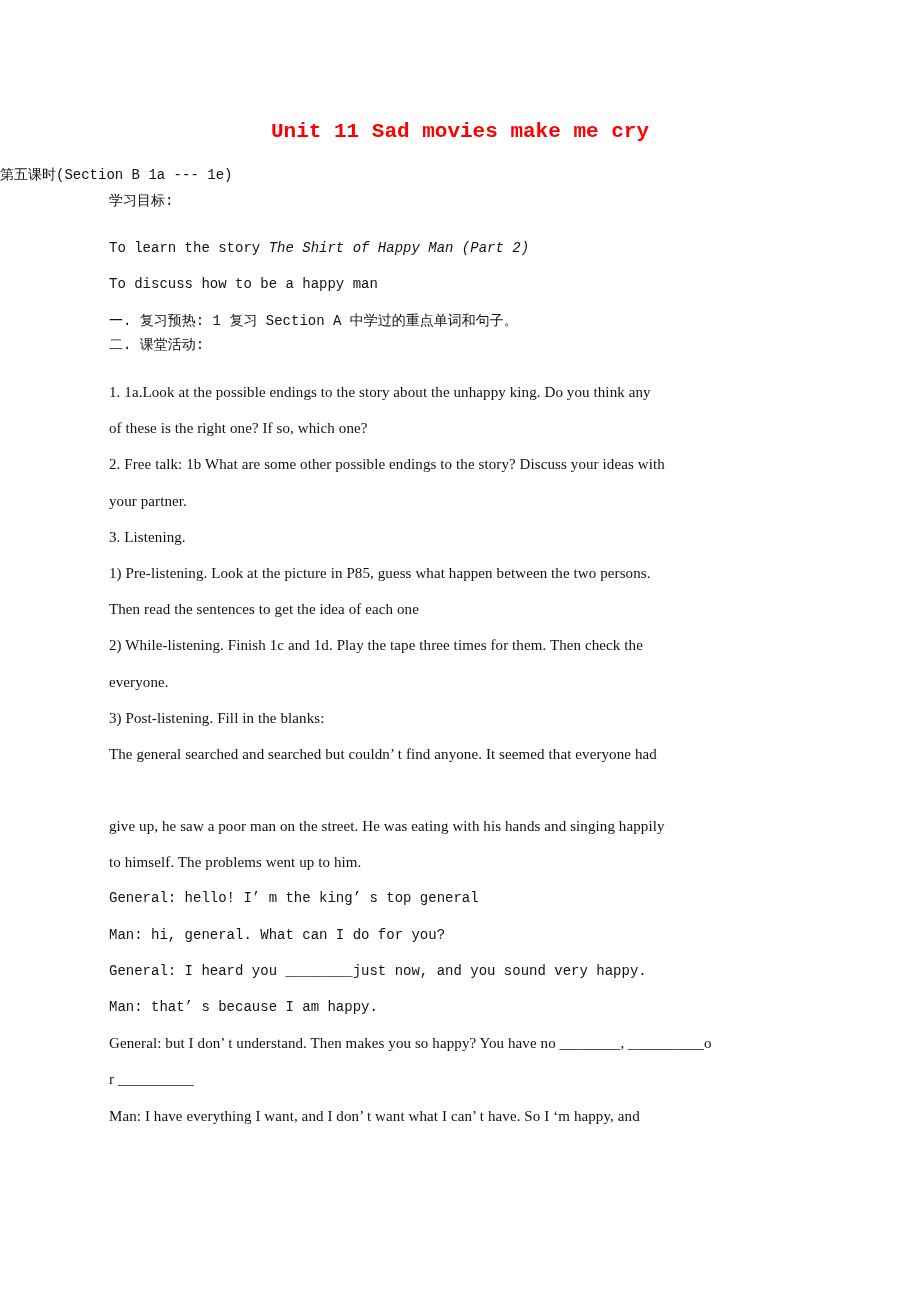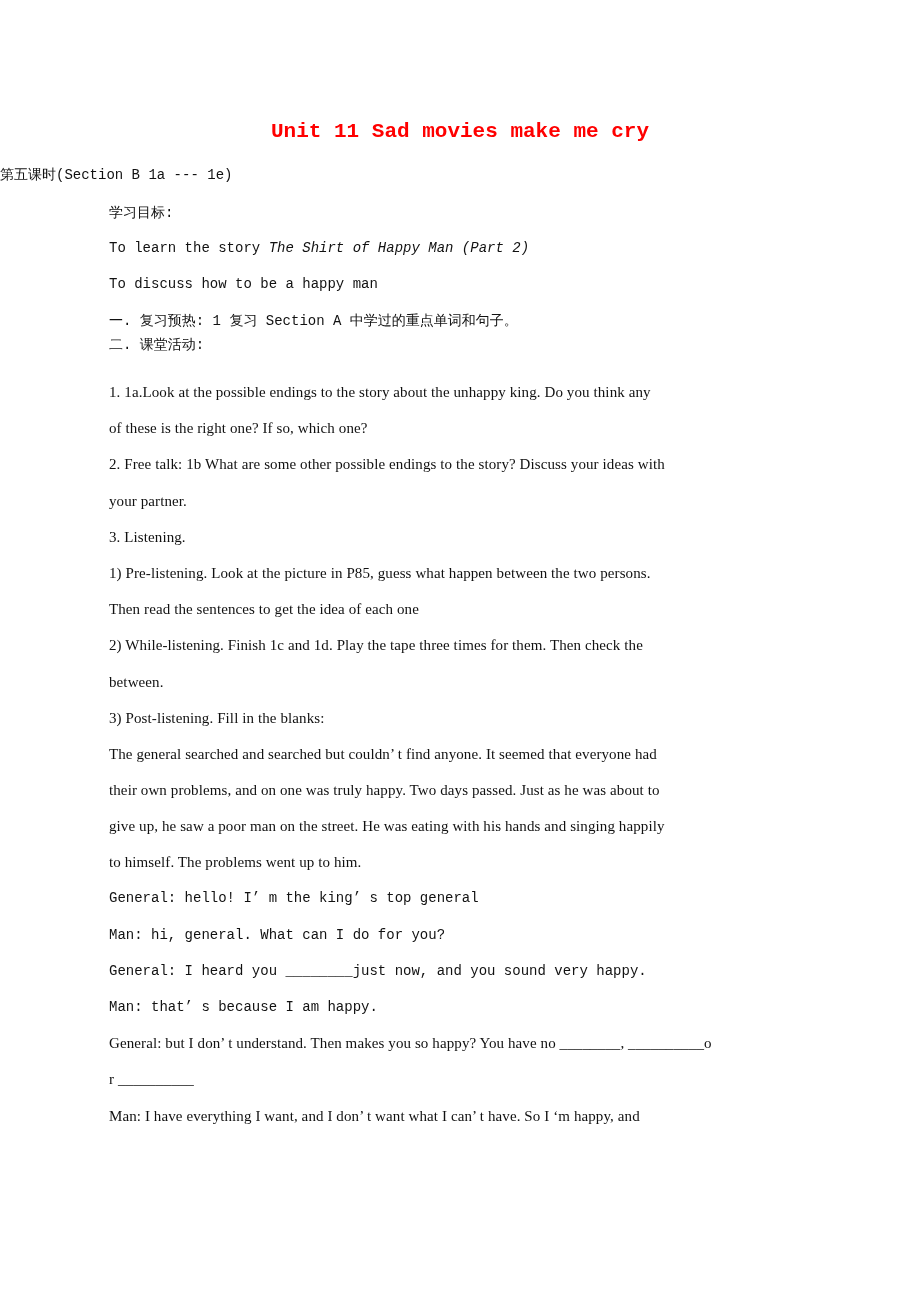--- a/index.html
+++ b/index.html
@@ -17,39 +17,38 @@
            letter-spacing: 0.1px; }
   .ital { font-style: italic; }
 </style>
 </head>
 <body>
 
 <div class="page">
   <div class="title">Unit 11 Sad movies make me cry</div>
   <div class="subtitle">第五课时(Section B 1a --- 1e)</div>
 
-  <div class="line" style="top:204px">学习目标:</div>
+  <div class="line" style="top:192px">学习目标:</div>
   <div class="line" style="top:240px"><span>To learn the story </span><span class="ital">The Shirt of Happy Man (Part 2)</span></div>
   <div class="line" style="top:276px">To discuss how to be a happy man</div>
   <div class="line" style="top:312px">一. 复习预热: 1 复习 Section A 中学过的重点单词和句子。</div>
   <div class="line" style="top:336px">二. 课堂活动:</div>
 
   <div class="line prose" style="top:384px">1.  1a.Look at the possible endings to the story about the unhappy king. Do you think any</div>
   <div class="line prose" style="top:420px">of these is the right one? If so, which one?</div>
   <div class="line prose" style="top:456px">2. Free talk: 1b What are some other possible endings to the story? Discuss your ideas with</div>
   <div class="line prose" style="top:493px">your partner.</div>
   <div class="line prose" style="top:529px">3.  Listening.</div>
   <div class="line prose" style="top:565px">1) Pre-listening. Look at the picture in P85, guess what happen between the two persons.</div>
   <div class="line prose" style="top:601px">Then read the sentences to get the idea of each one</div>
   <div class="line prose" style="top:637px">2) While-listening. Finish 1c and 1d. Play the tape three times for them. Then check the</div>
-  <div class="line prose" style="top:674px">between.</div>
+  <div class="line prose" style="top:674px">everyone.</div>
   <div class="line prose" style="top:710px">3) Post-listening. Fill in the blanks:</div>
 
   <div class="line prose" style="top:746px">The general searched and searched but couldn’ t find anyone. It seemed that everyone had</div>
-  <div class="line prose" style="top:782px">their own problems, and on one was truly happy. Two days passed. Just as he was about to</div>
   <div class="line prose" style="top:818px">give up, he saw a poor man on the street. He was eating with his hands and singing happily</div>
   <div class="line prose" style="top:854px">to himself. The problems went up to him.</div>
 
   <div class="line" style="top:890px">General: hello! I’ m the king’ s top general</div>
   <div class="line" style="top:927px">Man: hi, general. What can I do for you?</div>
   <div class="line" style="top:963px">General: I heard you ________just now, and you sound very happy.</div>
   <div class="line" style="top:999px">Man: that’ s because I am happy.</div>
   <div class="line prose" style="top:1035px">General: but I don’ t understand. Then makes you so happy? You have no ________, __________o</div>
   <div class="line prose" style="top:1071px">r __________</div>
   <div class="line prose" style="top:1108px">Man: I have everything I want, and I don’ t want what I can’ t have. So I  ‘m happy, and</div>

